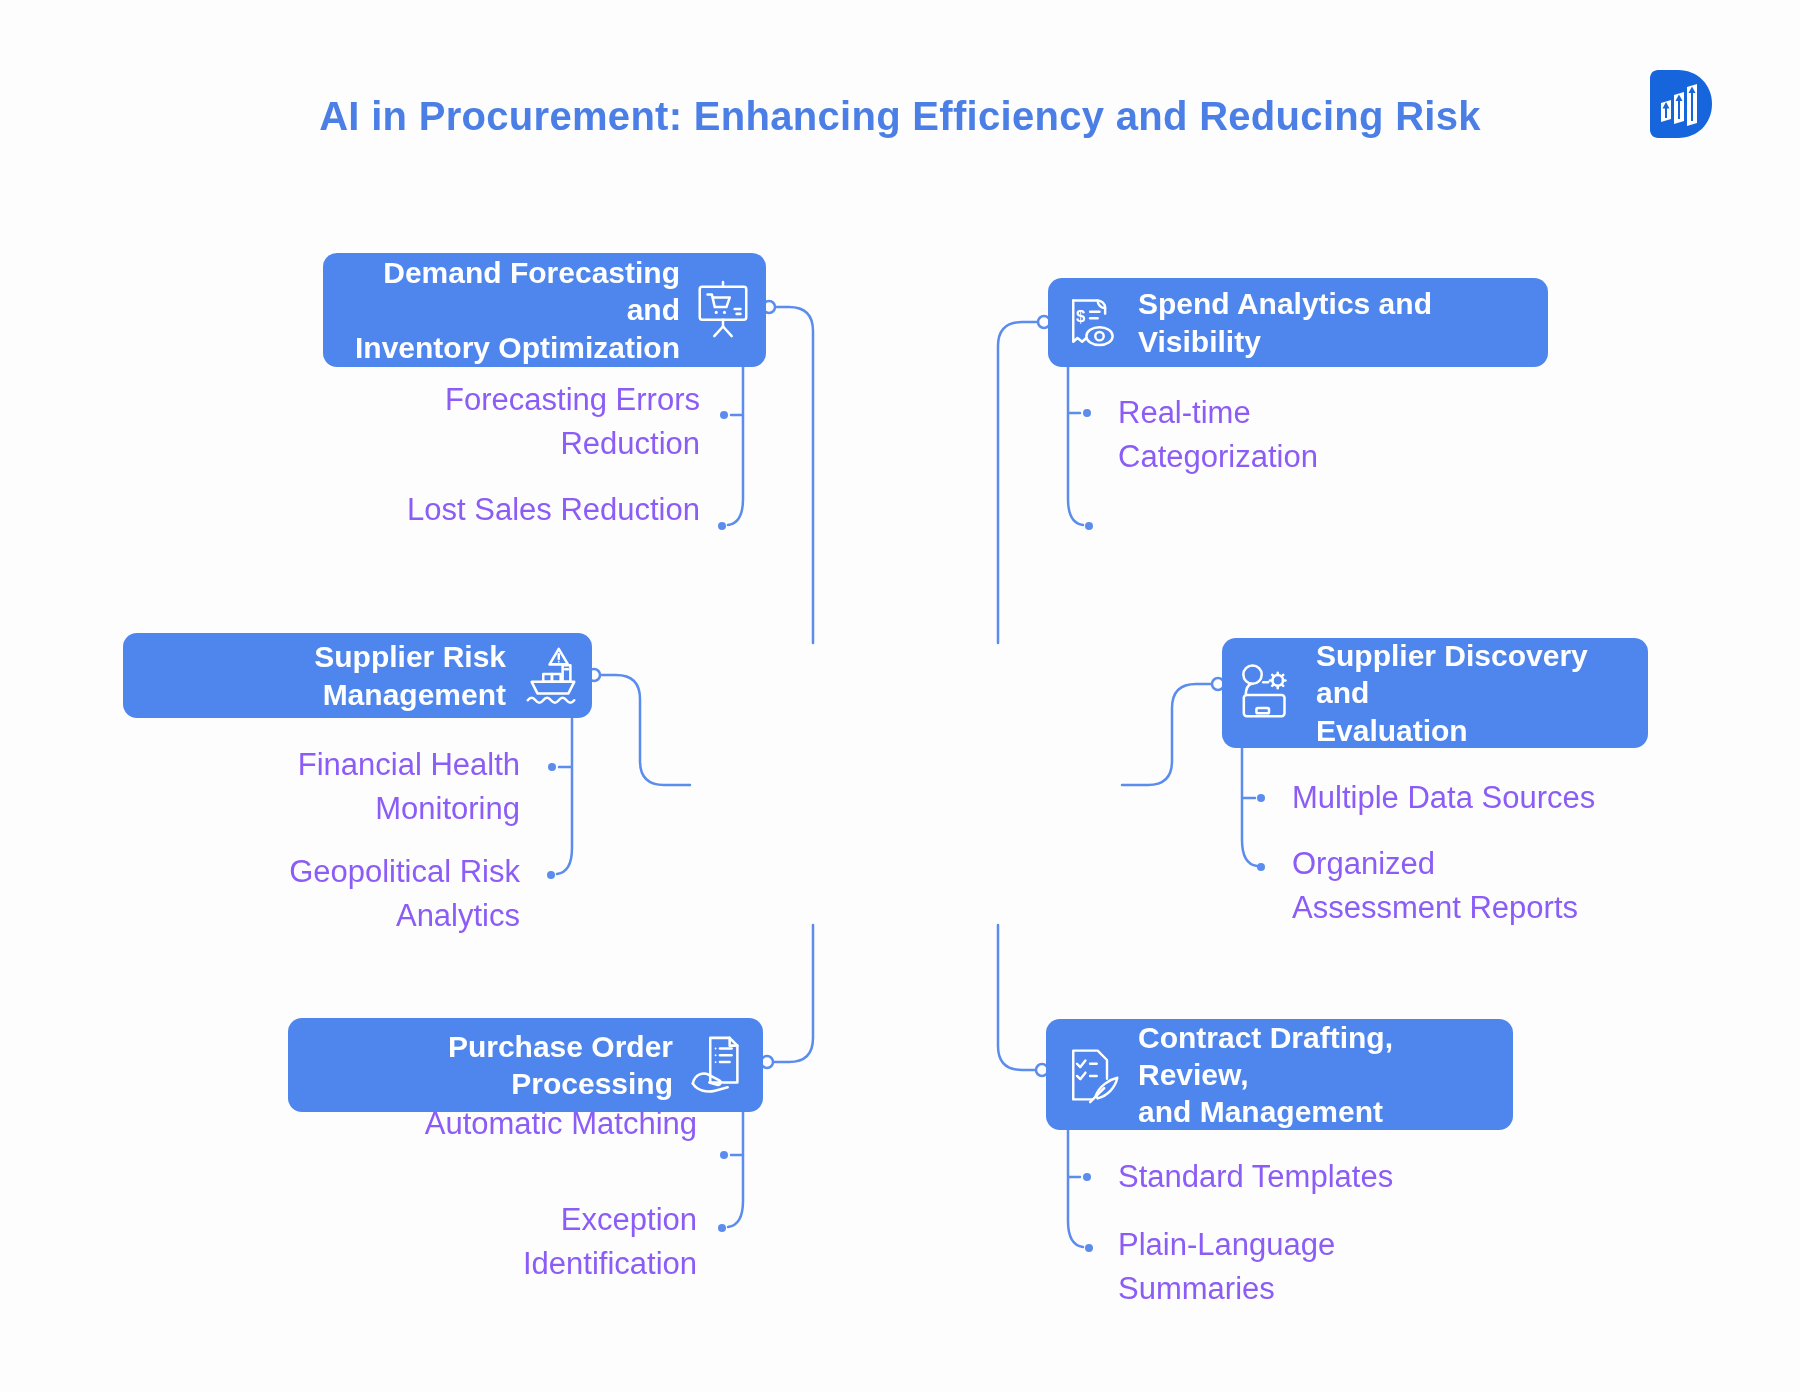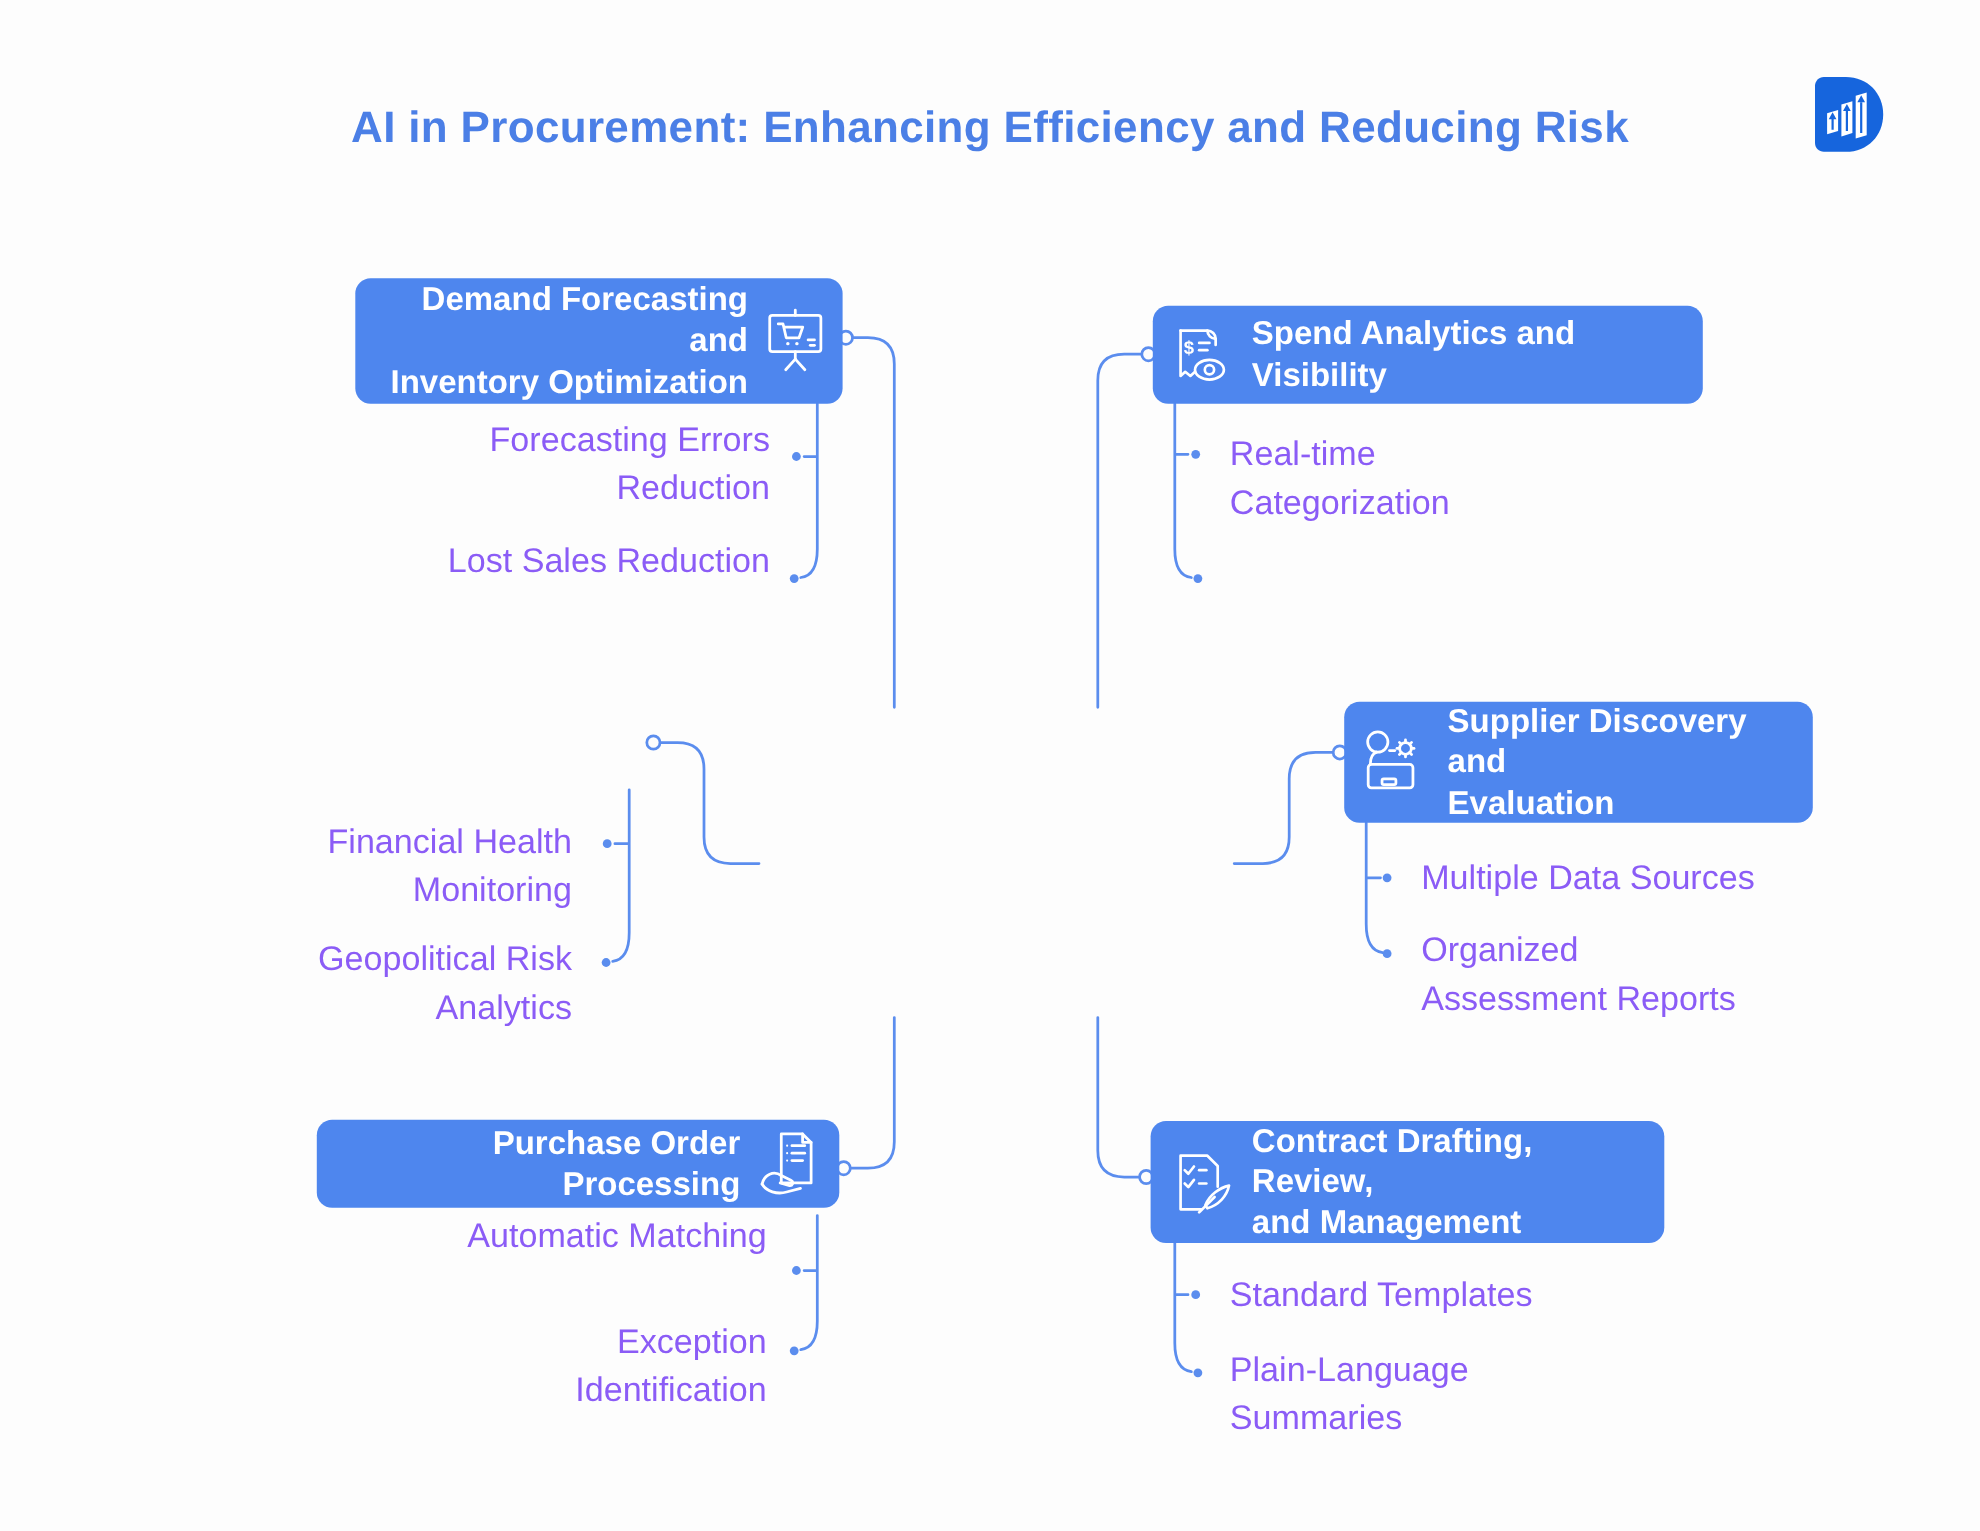--- a/index.html
+++ b/index.html
@@ -26,21 +26,21 @@
   .icon svg { stroke:#fff; fill:none; stroke-width:2.6; stroke-linecap:round; stroke-linejoin:round; }
 
   #node-demand    { left:323px;  top:253px;  width:443px; height:114px; padding:0 12px 0 26px; }
   #node-demand .label { flex:1; text-align:right; margin-right:12px; }
   #node-spend     { left:1048px; top:278px;  width:500px; height:89px;  padding:0 16px 0 14px; }
   #node-spend .label { margin-left:16px; }
   #node-risk      { left:123px;  top:633px;  width:469px; height:85px;  padding:0 10px 0 26px; }
   #node-risk .label { flex:1; text-align:right; margin-right:14px; }
   #node-discovery { left:1222px; top:638px;  width:426px; height:110px; padding:0 12px 0 16px; }
   #node-discovery .label { margin-left:16px; }
-  #node-purchase  { left:288px;  top:1018px; width:475px; height:80px;  padding:0 14px 0 26px; }
+  #node-purchase  { left:288px;  top:1018px; width:475px; height:94px;  padding:0 14px 0 26px; }
   #node-purchase .label { flex:1; text-align:right; margin-right:14px; }
   #node-contract  { left:1046px; top:1019px; width:467px; height:111px; padding:0 14px 0 16px; }
   #node-contract .label { margin-left:16px; }
 
   #node-center {
     left:690px; top:643px; width:432px; height:282px;
     flex-direction:column; justify-content:center; border-radius:16px;
   }
   #node-center .label { font-size:38px; margin-top:10px; }
 
@@ -157,20 +157,38 @@
         <line x1="30" y1="27" x2="38" y2="27"></line>
         <ellipse cx="40" cy="46" rx="14" ry="9.5"></ellipse>
         <circle cx="40" cy="46" r="4.5"></circle>
       </svg>
     </span>
     <span class="label">
       <span class="ln">Spend Analytics and Visibility</span>
     </span>
   </div>
 
+  <div class="node" id="node-risk">
+    <span class="label">
+      <span class="ln">Supplier Risk Management</span>
+    </span>
+    <span class="icon">
+      <svg viewBox="0 0 64 64" width="62" height="62">
+        <path d="M40,4 l9.5,16 h-19 z"></path>
+        <line x1="40" y1="9.5" x2="40" y2="14.5"></line>
+        <circle cx="40" cy="17.2" r="0.9" fill="#fff" stroke="none"></circle>
+        <rect x="44" y="21" width="8" height="17"></rect>
+        <line x1="46.5" y1="25" x2="49.5" y2="25"></line>
+        <rect x="24" y="30" width="9" height="8"></rect>
+        <rect x="33" y="30" width="9" height="8"></rect>
+        <path d="M12,38 h44 l-6,12 h-32 z"></path>
+        <path d="M8,57 q4,-5 8,0 t8,0 t8,0 t8,0 t8,0 t8,0"></path>
+      </svg>
+    </span>
+  </div>
 
   <div class="node" id="node-discovery">
     <span class="icon">
       <svg viewBox="0 0 64 64" width="62" height="62">
         <circle cx="15" cy="13" r="9.5"></circle>
         <path d="M14,22.5 q-6,2 -6,11.5"></path>
         <line x1="26" y1="21" x2="31" y2="21"></line>
         <circle cx="41" cy="19" r="5.5"></circle>
         <g>
           <line x1="41" y1="11" x2="41" y2="13.5"></line>

